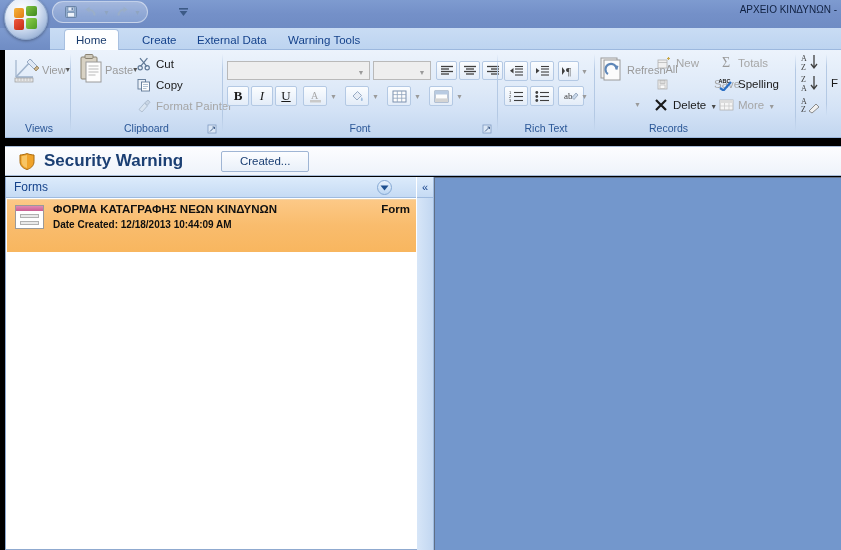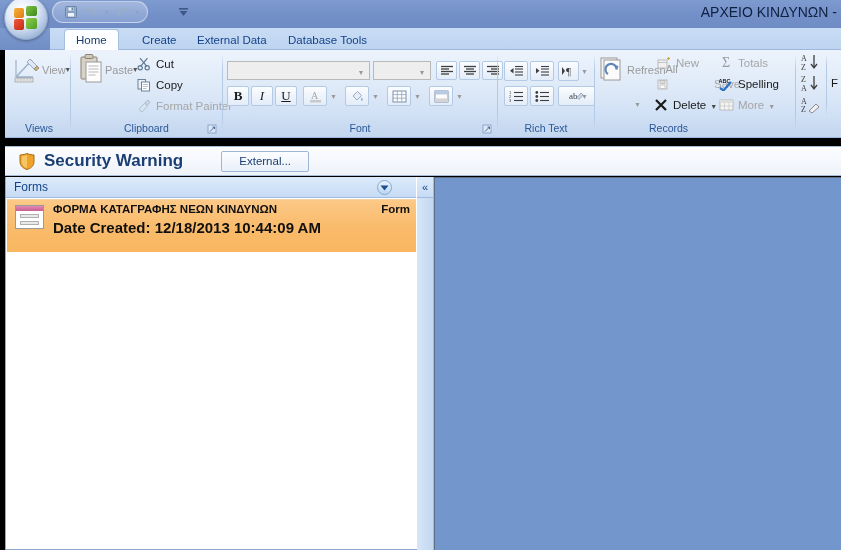--- a/index.html
+++ b/index.html
@@ -13,21 +13,21 @@
   }
   .app { position: absolute; inset: 0; background:#000; }
 
   
   .titlebar {
     position: absolute; left: 0; top: 0; width: 841px; height: 28px;
     background: linear-gradient(to bottom, #7e9bd0 0%, #7490c8 50%, #6f8cc4 100%);
   }
   .title-text {
     position: absolute; right: 4px; top: 4px;
-    font-size: 14px; color: #0f2040; white-space: nowrap;
+    font-size: 10px; color: #0f2040; white-space: nowrap;
     font-family: "Liberation Sans", sans-serif;
   }
   .office-orb {
     position: absolute; left: 4px; top: -4px; width: 44px; height: 44px;
     border-radius: 50%;
     background: radial-gradient(circle at 40% 32%, #fefefe 0%, #e4ecf8 38%, #b9cbe6 62%, #8fa9cf 86%, #6e8ab4 100%);
     border: 1px solid #8da5c9;
     box-shadow: 0 1px 3px rgba(0,0,0,.35);
     z-index: 40;
   }
@@ -193,21 +193,21 @@
   .item-name {
     position: absolute; left: 46px; top: 3px;
     font-size: 11.5px; font-weight: bold; color: #101010; white-space: nowrap;
   }
   .item-type {
     position: absolute; right: 6px; top: 3px;
     font-size: 11.5px; font-weight: bold; color: #101010;
   }
   .item-meta {
     position: absolute; left: 46px;
-    font-size: 15px; font-weight: bold; color: #101010; white-space: nowrap;
+    font-size: 10px; font-weight: bold; color: #101010; white-space: nowrap;
   }
 
   
   .collapse-col {
     position: absolute; left: 417px; top: 177px; width: 17px; height: 373px;
     background: linear-gradient(to right,#d7e6f8,#c2d7f1);
     border-right: 1px solid #9fbbdf;
   }
   .collapse-btn {
     position: absolute; left: 0; top: 0; width: 16px; height: 21px;
@@ -273,21 +273,21 @@
         <div class="orb-sq" style="left:0;top:13px;width:10px;height:11px;background:linear-gradient(135deg,#ef5a40,#c42a13);"></div>
         <div class="orb-sq" style="left:12px;top:12px;width:11px;height:11px;background:linear-gradient(135deg,#8fd04a,#4d9c24);"></div>
       </div>
     </div>
   </div>
 
   <div class="tabstrip">
     <div class="tab active" style="left:64px;">Home</div>
     <div class="tab" style="left:131px;">Create</div>
     <div class="tab" style="left:186px;">External Data</div>
-    <div class="tab" style="left:277px;">Database Tools</div>
+    <div class="tab" style="left:277px;">Warning Tools</div>
   </div>
 
   <div class="ribbon">
 
     <div class="grp" style="left:10px; width:58px;">
       <div class="grp-body">
         <div class="bigbtn" style="left:2px;">
           <div class="ic">
             <svg width="30" height="30" viewBox="0 0 30 30">
               <path d="M4 22 L20 5" stroke="#9fb3cc" stroke-width="1.6" fill="none"></path>
@@ -539,21 +539,21 @@
             <circle cx="1.8" cy="2.5" r="1.4" fill="#3f3f3f"></circle>
             <circle cx="1.8" cy="6.5" r="1.4" fill="#3f3f3f"></circle>
             <circle cx="1.8" cy="10.5" r="1.4" fill="#3f3f3f"></circle>
             <g stroke="#3f3f3f" stroke-width="1.1">
               <line x1="5" y1="2.5" x2="14" y2="2.5"></line>
                 <line x1="5" y1="6.5" x2="14" y2="6.5"></line>
               <line x1="5" y1="10.5" x2="14" y2="10.5"></line>
               </g>
             </svg>
         </div>
-        <div class="tbtn" style="left:58px; top:35px; width:37px; height:20px;">
+        <div class="tbtn" style="left:58px; top:35px; width:26px; height:20px;">
           <svg width="15" height="13" viewBox="0 0 15 13">
             <text x="0" y="9" font-family="Liberation Serif, serif" font-size="9" fill="#3f3f3f">ab</text>
             <path d="M8 7.5 L12 3 L14 5 L10 9.5 Z" fill="#c9d8ea" stroke="#7f93ad" stroke-width=".7"></path>
           </svg>
         </div>
         <div class="tbtn flat" style="left:79px; top:35px; width:11px; height:20px;">
           <span class="arw dim">▼</span>
         </div>
       </div>
       <div class="grp-label">Rich Text</div>
@@ -677,21 +677,21 @@
   </div>
 
   <div class="secbar">
     <span class="shield">
       <svg width="16" height="17" viewBox="0 0 16 17">
         <path d="M8 0.6 C5.2 1.6 2.4 2 1 2 L1 8.5 C1 13 4.6 15.6 8 16.5 C11.4 15.6 15 13 15 8.5 L15 2 C13.6 2 10.8 1.6 8 0.6 Z" fill="#f0a32a" stroke="#a86a10" stroke-width="1"></path>
         <path d="M8 2 C6 2.7 4 3.1 2.6 3.2 L2.6 8.5 C2.6 12 5.3 14.1 8 14.9 Z" fill="#fbd07a" opacity=".75"></path>
       </svg>
     </span>
     <span class="sec-title">Security Warning</span>
-    <div class="opt-btn">External...</div>
+    <div class="opt-btn">Created...</div>
   </div>
 
   <div class="navpane">
     <div class="nav-head">
       <span class="nav-title">Forms</span>
       <div class="nav-btn" style="right:22px;">
         <div class="nav-drop-circle">
           <svg width="9" height="6" viewBox="0 0 9 6">
               <path d="M0.5 0.5 L8.5 0.5 L4.5 5.5 Z" fill="#1d4f8f"></path>
             </svg>

